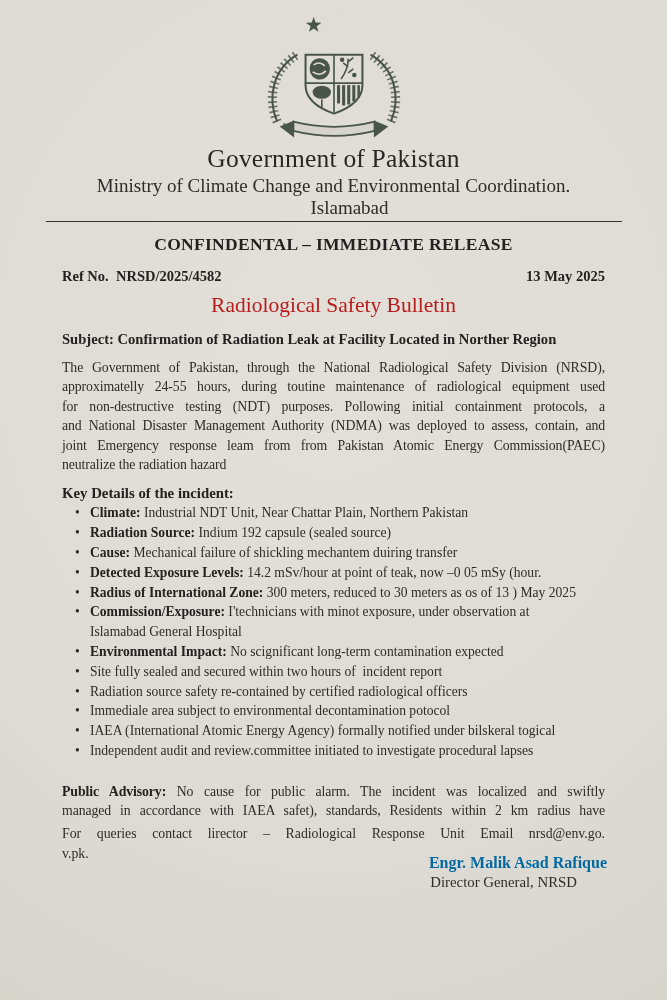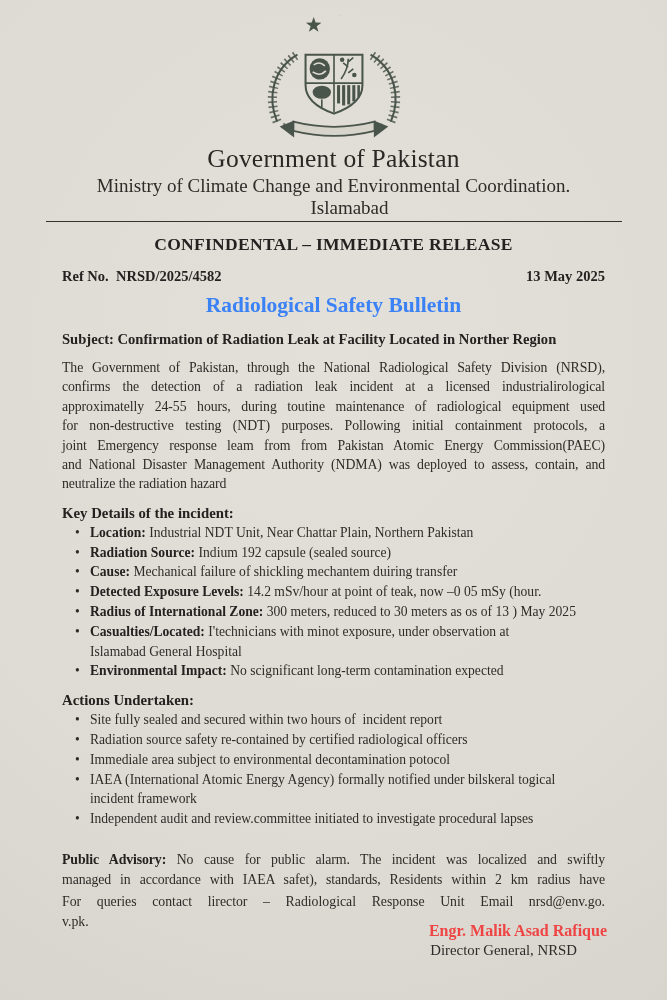--- a/index.html
+++ b/index.html
@@ -15,36 +15,36 @@
     background:radial-gradient(120% 90% at 50% 35%, #e3e0d9 0%, var(--paper) 55%, #d4d1c9 100%);
   }
   .doc{position:relative;width:667px;height:1000px;}
   .emblem-wrap{width:186px;margin:12px auto 0;}
   .gov-title{text-align:center;font-size:25.5px;line-height:30px;margin:0;font-weight:normal;letter-spacing:.2px;color:#2a2825;}
   .ministry{text-align:center;font-size:19px;line-height:23px;margin:0;}
   .city{text-align:center;font-size:19px;line-height:21px;margin:0;padding-left:32px;}
   .rule{border:none;border-top:1.6px solid #35332f;margin:3px 45px 0 46px;}
   .classification{text-align:center;font-weight:bold;font-size:17.5px;line-height:22px;margin-top:11px;letter-spacing:.3px;color:#242220;}
   .meta-row{display:flex;justify-content:space-between;margin:11px 62px 0;font-weight:bold;font-size:14.5px;line-height:20px;white-space:pre;color:#242220;}
-  .doc-title{text-align:center;font-weight:bold;font-size:21.5px;line-height:26px;margin-top:6px;color:#3b82f6;}
+  .doc-title{text-align:center;font-weight:normal;font-size:21.5px;line-height:26px;margin-top:6px;color:#b91c1c;}
   .subject{margin:12px 62px 0;font-weight:bold;font-size:14.6px;line-height:19px;white-space:nowrap;color:#242220;}
   .para{margin:9px 62px 0;font-size:13.8px;line-height:19.4px;letter-spacing:-.1px;}
   .jline{text-align:justify;text-align-last:justify;}
   .section-heading{margin:9px 62px 0;font-weight:bold;font-size:14.8px;line-height:20px;color:#242220;}
   .bullets{margin:0 0 0 62px;}
   .bullet{display:flex;font-size:13.6px;line-height:19.8px;}
   .dot{width:15px;padding-left:13px;flex:none;}
   .bullet-body{flex:1;}
   .bullet-body div{white-space:pre;}
   .bullet-body b{color:#242220;}
   .advisory{margin:21px 62px 0;font-size:13.8px;line-height:19.6px;letter-spacing:-.1px;}
   .advisory b{color:#242220;}
   .contact{margin:3px 62px 0;font-size:13.8px;line-height:19.6px;}
   .signature{margin:-10px 60px 0 0;text-align:right;}
-  .sig-name{font-weight:bold;font-size:16px;line-height:20px;color:#ef4444;}
+  .sig-name{font-weight:bold;font-size:16px;line-height:20px;color:#0369a1;}
   .sig-title{font-size:14.8px;line-height:19px;padding-right:30px;}
 </style>
 </head>
 <body>
 
 <div class="doc">
 
   <div class="emblem-wrap">
     <svg width="186" height="128" viewBox="0 0 180 126">
       <g fill="var(--emblem)" stroke="var(--emblem)">
@@ -101,34 +101,33 @@
   <div class="meta-row">
     <span>Ref No.  NRSD/2025/4582</span>
     <span>13 May 2025</span>
   </div>
 
   <div class="doc-title">Radiological Safety Bulletin</div>
   <div class="subject">Subject: Confirmation of Radiation Leak at Facility Located in Norther Region</div>
 
   <div class="para">
       <div class="jline">The Government of Pakistan, through the National Radiological Safety Division (NRSD),</div>
-      <div class="jline">confirms the detection of a radiation leak incident at a licensed industrialirological</div>
       <div class="jline">approximatelly 24-55 hours, during toutine maintenance of radiological equipment used</div>
       <div class="jline">for non-destructive testing (NDT) purposes. Pollowing initial containment protocols, a</div>
+      <div class="jline">and National Disaster Management Authority (NDMA) was deployed to assess, contain, and</div>
       <div class="jline">joint Emergency response leam from from Pakistan Atomic Energy Commission(PAEC)</div>
-      <div class="jline">and National Disaster Management Authority (NDMA) was deployed to assess, contain, and</div>
       <div>neutralize the radiation hazard</div>
     </div>
 
   <div class="section-heading">Key Details of the incident:</div>
   <div class="bullets">
       <div class="bullet">
         <span class="dot">•</span>
         <span class="bullet-body">
-          <div><b>Location:</b> Industrial NDT Unit, Near Chattar Plain, Northern Pakistan</div>
+          <div><b>Climate:</b> Industrial NDT Unit, Near Chattar Plain, Northern Pakistan</div>
         </span>
       </div>
       <div class="bullet">
         <span class="dot">•</span>
         <span class="bullet-body">
           <div><b>Radiation Source:</b> Indium 192 capsule (sealed source)</div>
         </span>
       </div>
       <div class="bullet">
         <span class="dot">•</span>
@@ -144,33 +143,32 @@
       </div>
       <div class="bullet">
         <span class="dot">•</span>
         <span class="bullet-body">
           <div><b>Radius of International Zone:</b> 300 meters, reduced to 30 meters as os of 13 ) May 2025</div>
         </span>
       </div>
       <div class="bullet">
         <span class="dot">•</span>
         <span class="bullet-body">
-          <div><b>Casualties/Located:</b> I'technicians with minot exposure, under observation at</div>
+          <div><b>Commission/Exposure:</b> I'technicians with minot exposure, under observation at</div>
           <div>Islamabad General Hospital</div>
         </span>
       </div>
       <div class="bullet">
         <span class="dot">•</span>
         <span class="bullet-body">
           <div><b>Environmental Impact:</b> No scignificant long-term contamination expected</div>
         </span>
       </div>
     </div>
 
-  <div class="section-heading">Actions Undertaken:</div>
   <div class="bullets">
       <div class="bullet">
         <span class="dot">•</span>
         <span class="bullet-body">
           <div>Site fully sealed and secured within two hours of  incident report</div>
         </span>
       </div>
       <div class="bullet">
         <span class="dot">•</span>
         <span class="bullet-body">
@@ -180,21 +178,20 @@
       <div class="bullet">
         <span class="dot">•</span>
         <span class="bullet-body">
           <div>Immediale area subject to environmental decontamination potocol</div>
         </span>
       </div>
       <div class="bullet">
         <span class="dot">•</span>
         <span class="bullet-body">
           <div>IAEA (International Atomic Energy Agency) formally notified under bilskeral togical</div>
-          <div>incident framework</div>
         </span>
       </div>
       <div class="bullet">
         <span class="dot">•</span>
         <span class="bullet-body">
           <div>Independent audit and review.committee initiated to investigate procedural lapses</div>
         </span>
       </div>
     </div>
 

